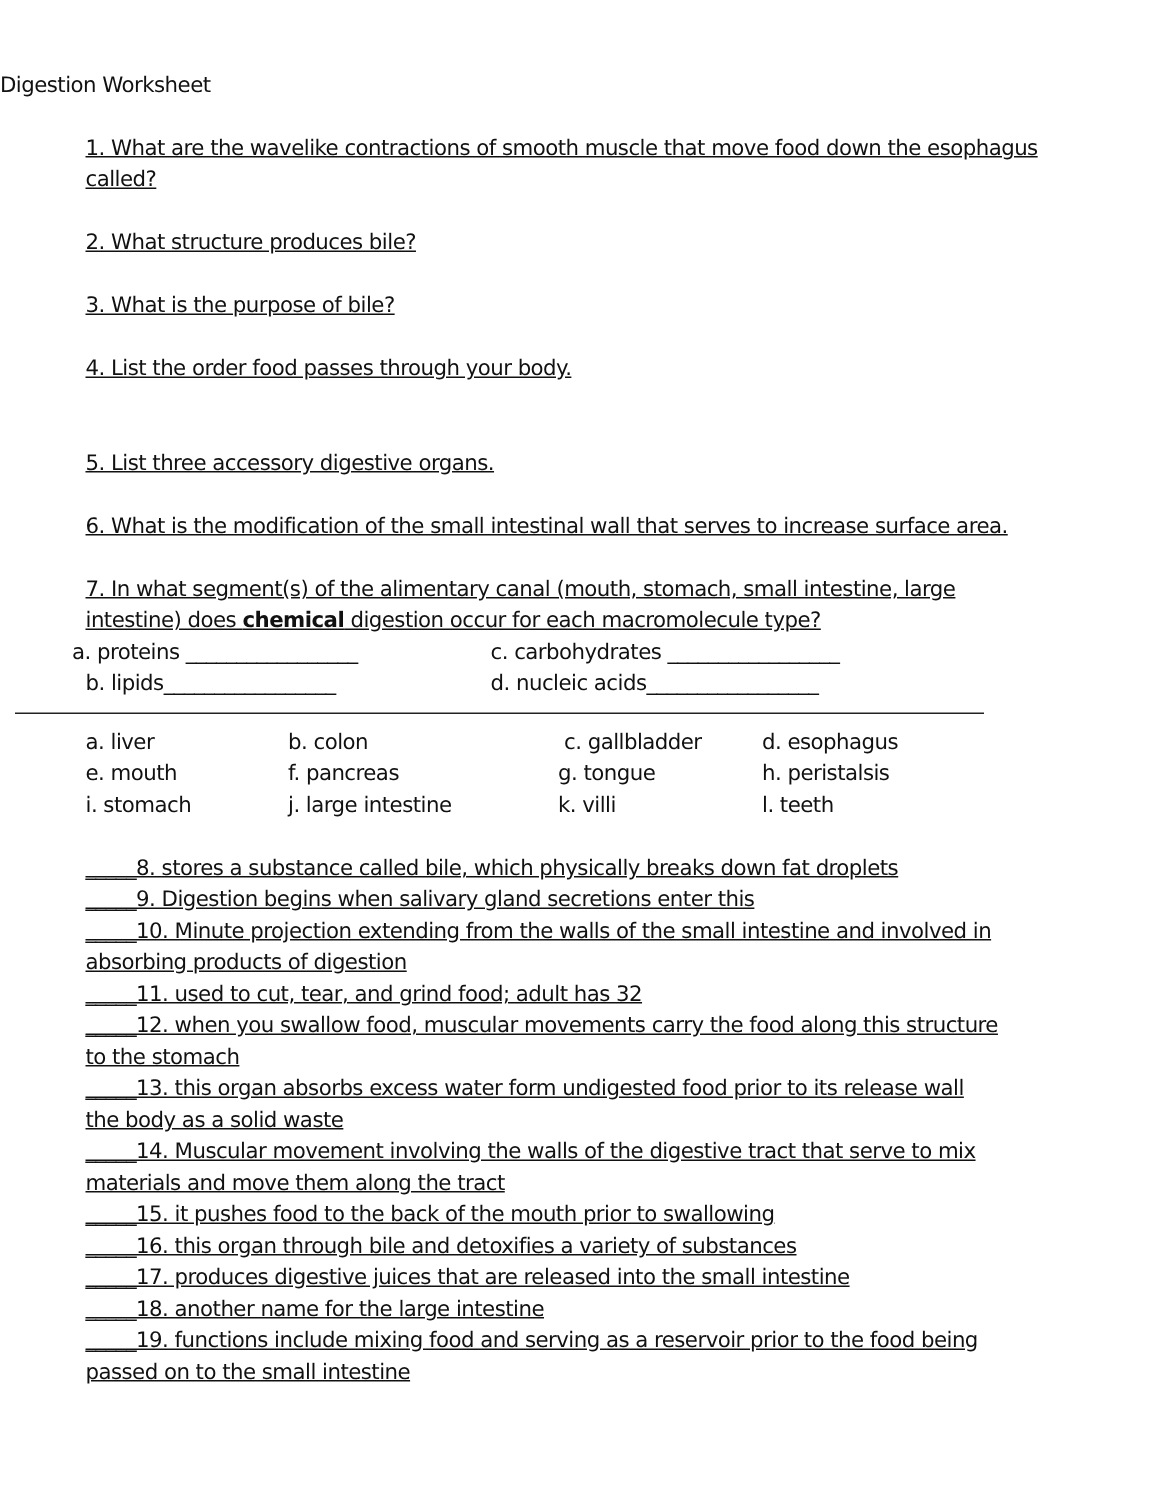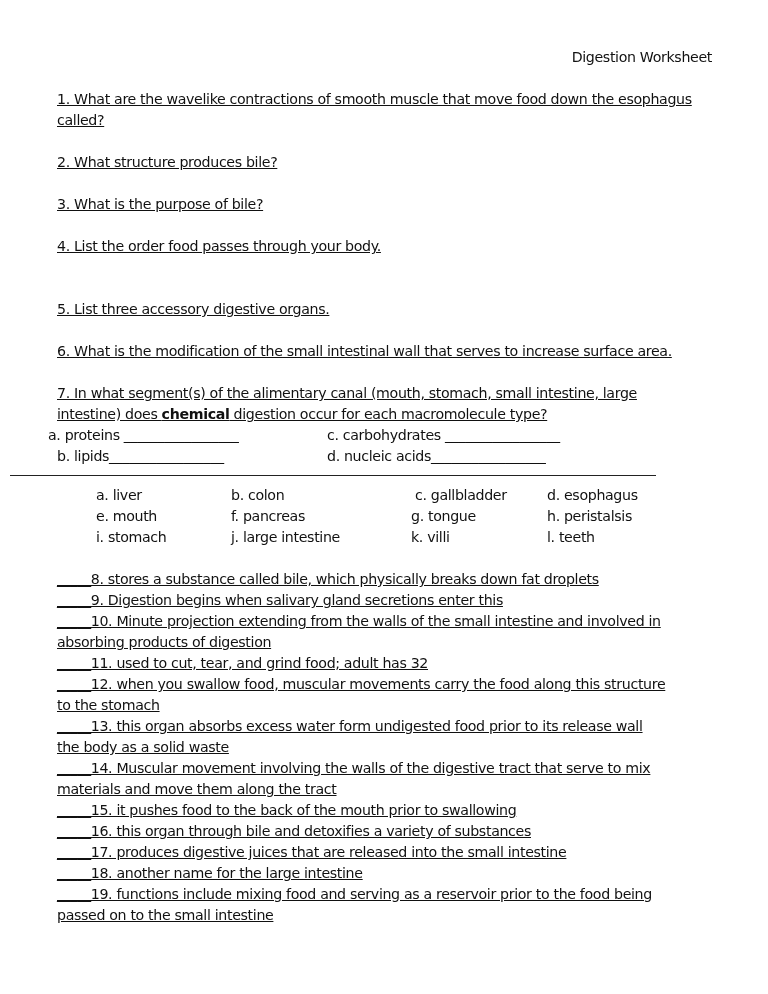--- a/index.html
+++ b/index.html
@@ -1,22 +1,22 @@
 <!DOCTYPE html>
 <html><head>
 <meta charset="utf-8">
 <style>
   html, body { margin:0; padding:0; background:#ffffff; }
   body { width:768px; height:994px; position:relative; overflow:hidden;
          font-family:"DejaVu Sans", sans-serif; color:#111; }
   .t { position:absolute; font-size:14.2px; line-height:21px; white-space:nowrap; letter-spacing:-0.35px; }
-  .title { left:16px; width:696px; text-align:right; top:47px; }
+  .title { left:0; width:696px; text-align:left; top:47px; }
   .q { left:57px;text-decoration:underline; }
   .hr { position:absolute; left:10px; top:475px; width:646px; height:0; border-top:1.3px solid #222; }
-  .col { position:absolute; font-size:14.2px; line-height:21px; white-space:nowrap; letter-spacing:-0.35px;margin-left:39px; }
+  .col { position:absolute; font-size:14.2px; line-height:21px; white-space:nowrap; letter-spacing:-0.35px; }
   b { font-weight:bold; }
 </style>
 </head>
 <body>
 
 <div class="t title">Digestion Worksheet</div>
 
 <div class="t q" style="top:89px">1.  What are the wavelike contractions of smooth muscle that move food down the esophagus</div>
 <div class="t q" style="top:110px">called?</div>
 <div class="t q" style="top:152px">2.  What structure produces bile?</div>

